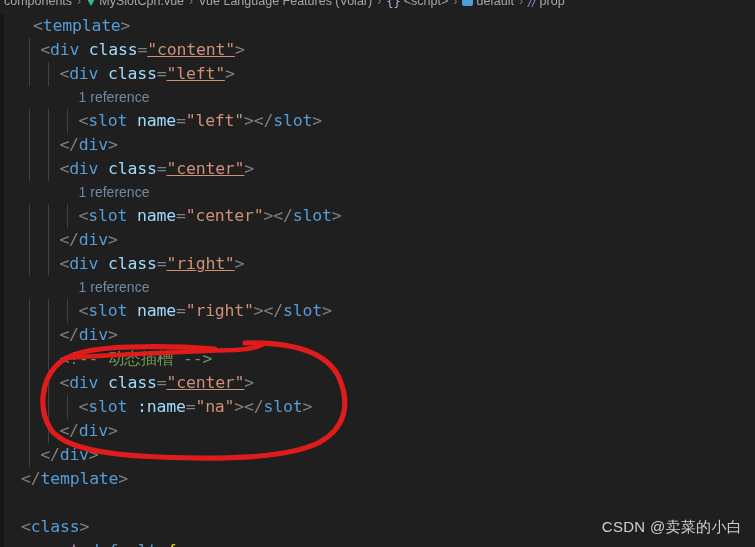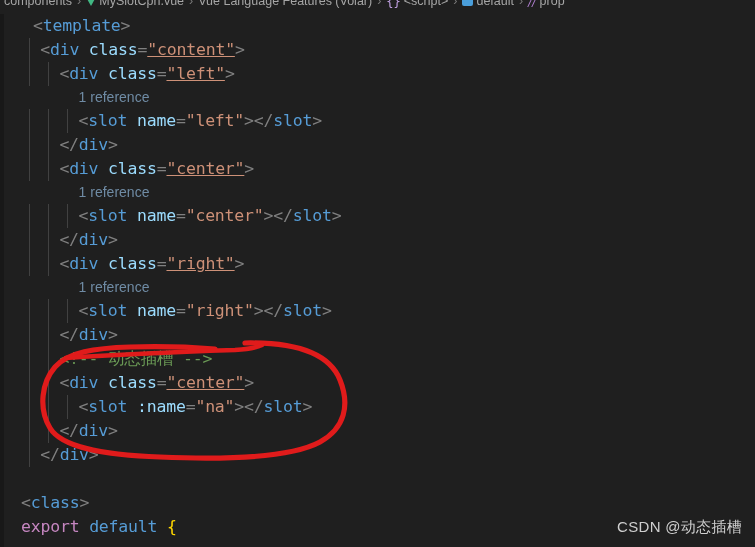--- a/index.html
+++ b/index.html
@@ -173,34 +173,35 @@
       <div class="line"><div class="guide" style="left: 25px;"></div><div class="guide" style="left: 44.2px;"></div><span class="txt" style="margin-left: 55.4px;"><span class="t-punc">&lt;/</span><span class="t-tag">div</span><span class="t-punc">&gt;</span></span></div>
       <div class="line"><div class="guide" style="left: 25px;"></div><div class="guide" style="left: 44.2px;"></div><span class="txt" style="margin-left: 55.4px;"><span class="t-punc">&lt;</span><span class="t-tag">div</span> <span class="t-attr">class</span><span class="t-punc">=</span><span class="t-strlink">"right"</span><span class="t-punc">&gt;</span></span></div>
       <div class="line codelens"><span class="txt" style="margin-left: 74.6px;">1 reference</span></div>
       <div class="line"><div class="guide" style="left: 25px;"></div><div class="guide" style="left: 44.2px;"></div><div class="guide" style="left: 63.4px;"></div><span class="txt" style="margin-left: 74.6px;"><span class="t-punc">&lt;</span><span class="t-tag">slot</span> <span class="t-attr">name</span><span class="t-punc">=</span><span class="t-str">"right"</span><span class="t-punc">&gt;</span><span class="t-punc">&lt;/</span><span class="t-tag">slot</span><span class="t-punc">&gt;</span></span></div>
       <div class="line"><div class="guide" style="left: 25px;"></div><div class="guide" style="left: 44.2px;"></div><span class="txt" style="margin-left: 55.4px;"><span class="t-punc">&lt;/</span><span class="t-tag">div</span><span class="t-punc">&gt;</span></span></div>
       <div class="line"><div class="guide" style="left: 25px;"></div><div class="guide" style="left: 44.2px;"></div><span class="txt" style="margin-left: 55.4px;"><span class="t-cmt">&lt;!-- 动态插槽 --&gt;</span></span></div>
       <div class="line"><div class="guide" style="left: 25px;"></div><div class="guide" style="left: 44.2px;"></div><span class="txt" style="margin-left: 55.4px;"><span class="t-punc">&lt;</span><span class="t-tag">div</span> <span class="t-attr">class</span><span class="t-punc">=</span><span class="t-strlink">"center"</span><span class="t-punc">&gt;</span></span></div>
       <div class="line"><div class="guide" style="left: 25px;"></div><div class="guide" style="left: 44.2px;"></div><div class="guide" style="left: 63.4px;"></div><span class="txt" style="margin-left: 74.6px;"><span class="t-punc">&lt;</span><span class="t-tag">slot</span> <span class="t-attr">:name</span><span class="t-punc">=</span><span class="t-str">"na"</span><span class="t-punc">&gt;</span><span class="t-punc">&lt;/</span><span class="t-tag">slot</span><span class="t-punc">&gt;</span></span></div>
       <div class="line"><div class="guide" style="left: 25px;"></div><div class="guide" style="left: 44.2px;"></div><span class="txt" style="margin-left: 55.4px;"><span class="t-punc">&lt;/</span><span class="t-tag">div</span><span class="t-punc">&gt;</span></span></div>
       <div class="line"><div class="guide" style="left: 25px;"></div><span class="txt" style="margin-left: 36.2px;"><span class="t-punc">&lt;/</span><span class="t-tag">div</span><span class="t-punc">&gt;</span></span></div>
+      <div class="line"><span class="txt" style="margin-left: 17px;"><span class="t-punc">&lt;/</span><span class="t-tag">template</span><span class="t-punc">&gt;</span></span></div>
       <div class="line"><span class="txt" style="margin-left: 17px;">&nbsp;</span></div>
       <div class="line"><span class="txt" style="margin-left: 17px;"><span class="t-punc">&lt;</span><span class="t-tag">class</span><span class="t-punc">&gt;</span></span></div>
       <div class="line"><span class="txt" style="margin-left: 17px;"><span class="t-kw">export</span> <span class="t-tag">default</span> <span class="t-brace">{</span></span></div>
     </div>
 
   <svg id="annot" viewBox="0 0 755 547" xmlns="http://www.w3.org/2000/svg">
 
     <path d="M 245 343
              C 300 342, 330 355, 340 380
              C 350 405, 345 428, 320 442
              C 292 457, 230 460, 160 457
              C 105 455, 62 448, 50 428
              C 38 408, 42 382, 55 367
              C 68 352, 95 348, 130 347
              C 160 346, 190 347, 215 349" fill="none" stroke="#e01b1b" stroke-width="5.2" stroke-linecap="round" stroke-linejoin="round"></path>
 
     <path d="M 66 358 C 110 355, 175 352, 235 350 C 252 349, 258 347, 262 345" fill="none" stroke="#e01b1b" stroke-width="4.6" stroke-linecap="round"></path>
   </svg>
 
-  <div id="watermark">CSDN @动态插槽</div>
+  <div id="watermark">CSDN @卖菜的小白</div>
 
 </div>
 
 </body></html>

